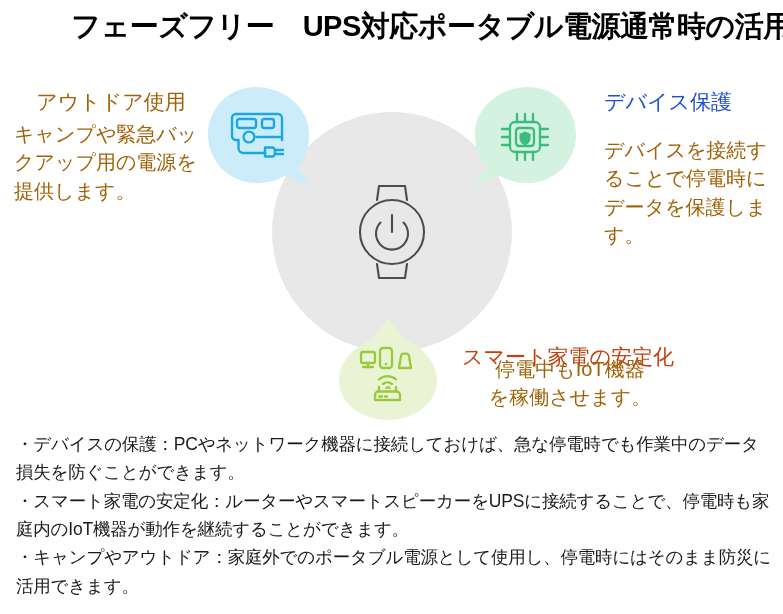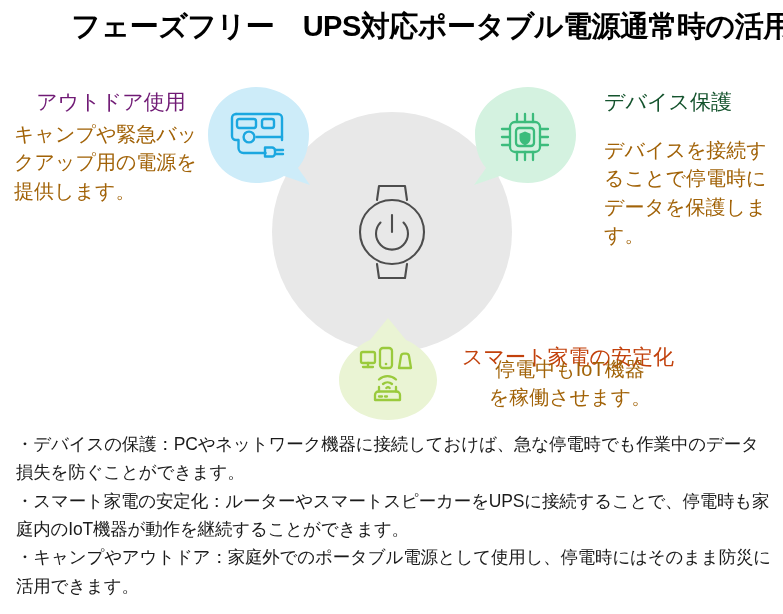--- a/index.html
+++ b/index.html
@@ -80,24 +80,24 @@
     line-height: 1.25;
     white-space: nowrap;
   }
   .callout-body {
     position: absolute;
     font-size: 20px;
     line-height: 1.42;
     color: #a16207;
   }
 
-  #head-outdoor { left: 16px; top: 89px; width: 190px; text-align: center; color: #701a75; }
+  #head-outdoor { left: 16px; top: 89px; width: 190px; text-align: center; color: #a16207; }
   #body-outdoor { left: 14px; top: 120px; width: 192px; text-align: left; }
 
-  #head-device  { left: 604px; top: 89px; width: 180px; text-align: left; color: #14532d; }
+  #head-device  { left: 604px; top: 89px; width: 180px; text-align: left; color: #1d4ed8; }
   #body-device  { left: 604px; top: 136px; width: 176px; text-align: left; }
 
   #head-smart   { left: 462px; top: 344px; width: 230px; text-align: left; color: #c2410c; }
   #body-smart   { left: 455px; top: 355px; width: 230px; text-align: center; }
 
   
   #bottom-block {
     position: absolute;
     left: 16px;
     top: 430px;

